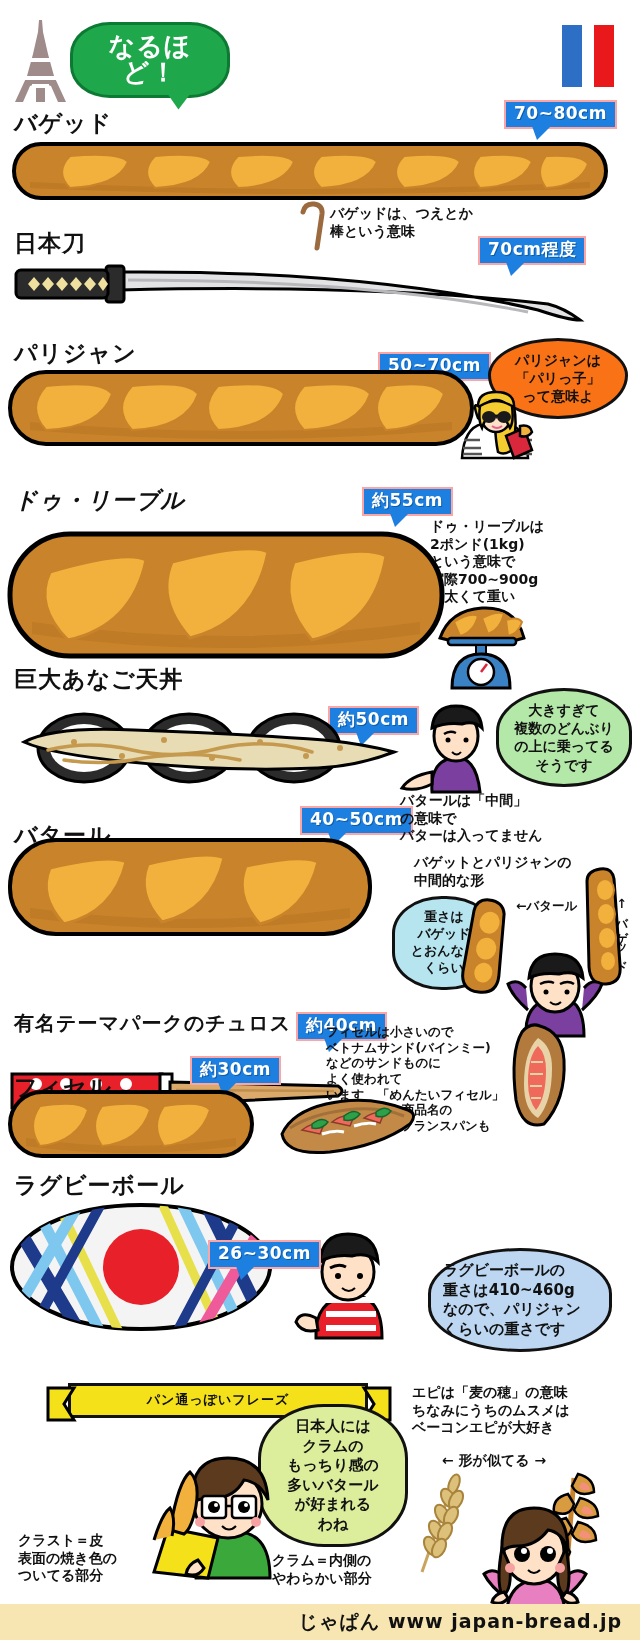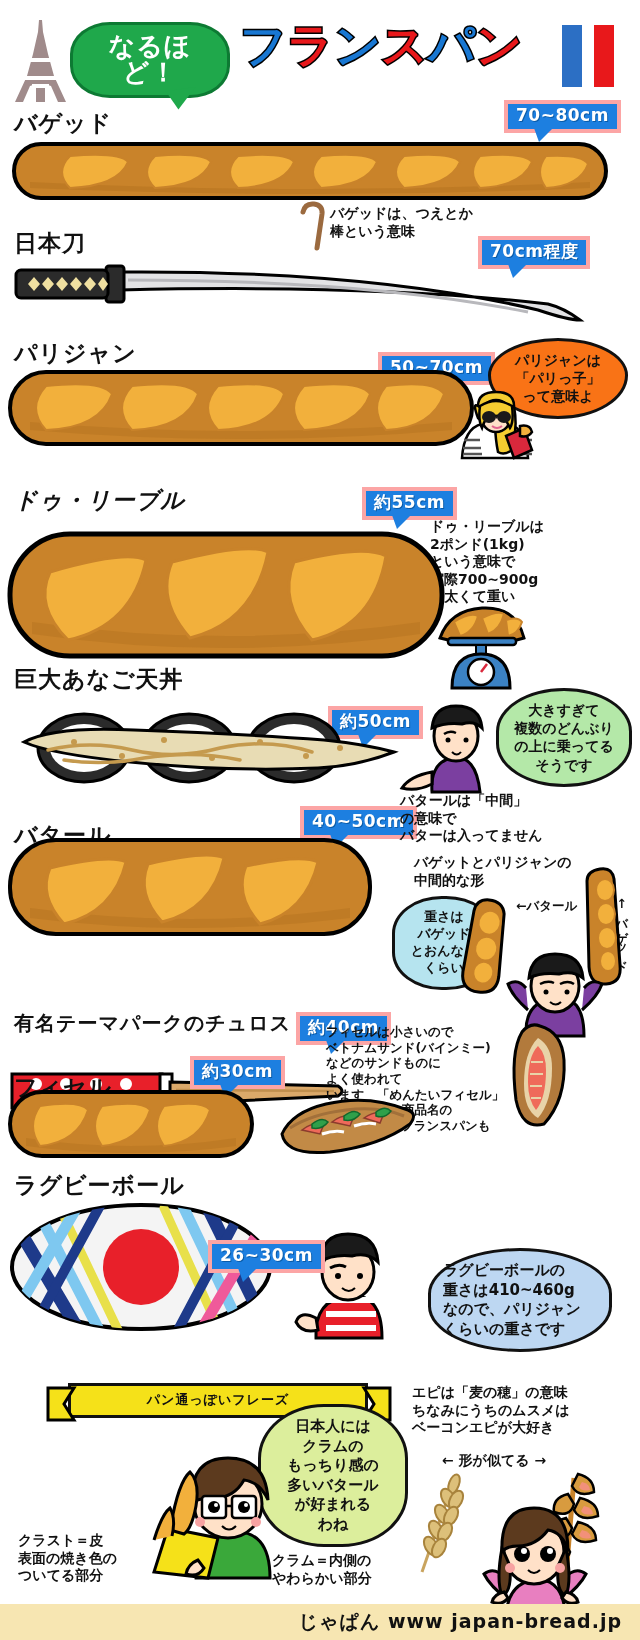--- a/index.html
+++ b/index.html
@@ -62,21 +62,21 @@
     font-weight: bold;
     color: #111;
     white-space: nowrap;
     letter-spacing: 1px;
   }
   .bread-name.small { font-size: 20px; }
 
   
   .size-tag {
     background: #1d7fe0;
-    border: 4px solid #fca5a5;
+    border: 2px solid #fca5a5;
     color: #ffffff;
     font-weight: bold;
     font-size: 17px;
     padding: 3px 8px 4px 8px;
     line-height: 1.05;
     white-space: nowrap;
     letter-spacing: 0.5px;
     text-shadow: 1px 1px 0 #0a5ba8;
   }
   .size-tag::after {
@@ -153,23 +153,20 @@
     <svg class="eiffel" viewBox="0 0 56 86">
       <path d="M27 2 L30 2 L31 14 L36 36 L42 58 L54 84 L46 84 L39 68 L33 66 L33 84 L24 84 L24 66 L18 68 L11 84 L3 84 L15 58 L21 36 L26 14 Z" fill="#a08b8b"></path>
       <rect x="18" y="40" width="21" height="4" fill="#ffffff"></rect>
       <rect x="13" y="58" width="31" height="4" fill="#ffffff"></rect>
       <path d="M20 66 h17 v4 h-17z" fill="#ffffff"></path>
     </svg>
   </div>
 
   <div class="abs hdr-bubble" style="left:70px; top:22px; width:160px;">なるほど！</div>
 
-  <div class="abs hdr-title" style="left:240px; top:22px;">
-    <span class="t-blue">フ</span><span class="t-red">ラ</span><span class="t-blue">ン</span><span class="t-red">ス</span><span class="t-blue">パ</span><span class="t-red">ン</span>
-  </div>
 
   <div class="abs flag" style="left:562px; top:25px;">
     <i class="fb"></i>
       <i class="fw"></i>
       <i class="fr"></i>
   </div>
 
   <div class="abs bread-name" style="left:14px; top:108px;">バゲッド</div>
 
   <div class="abs size-tag" style="left:504px; top:100px;">70~80cm</div>

